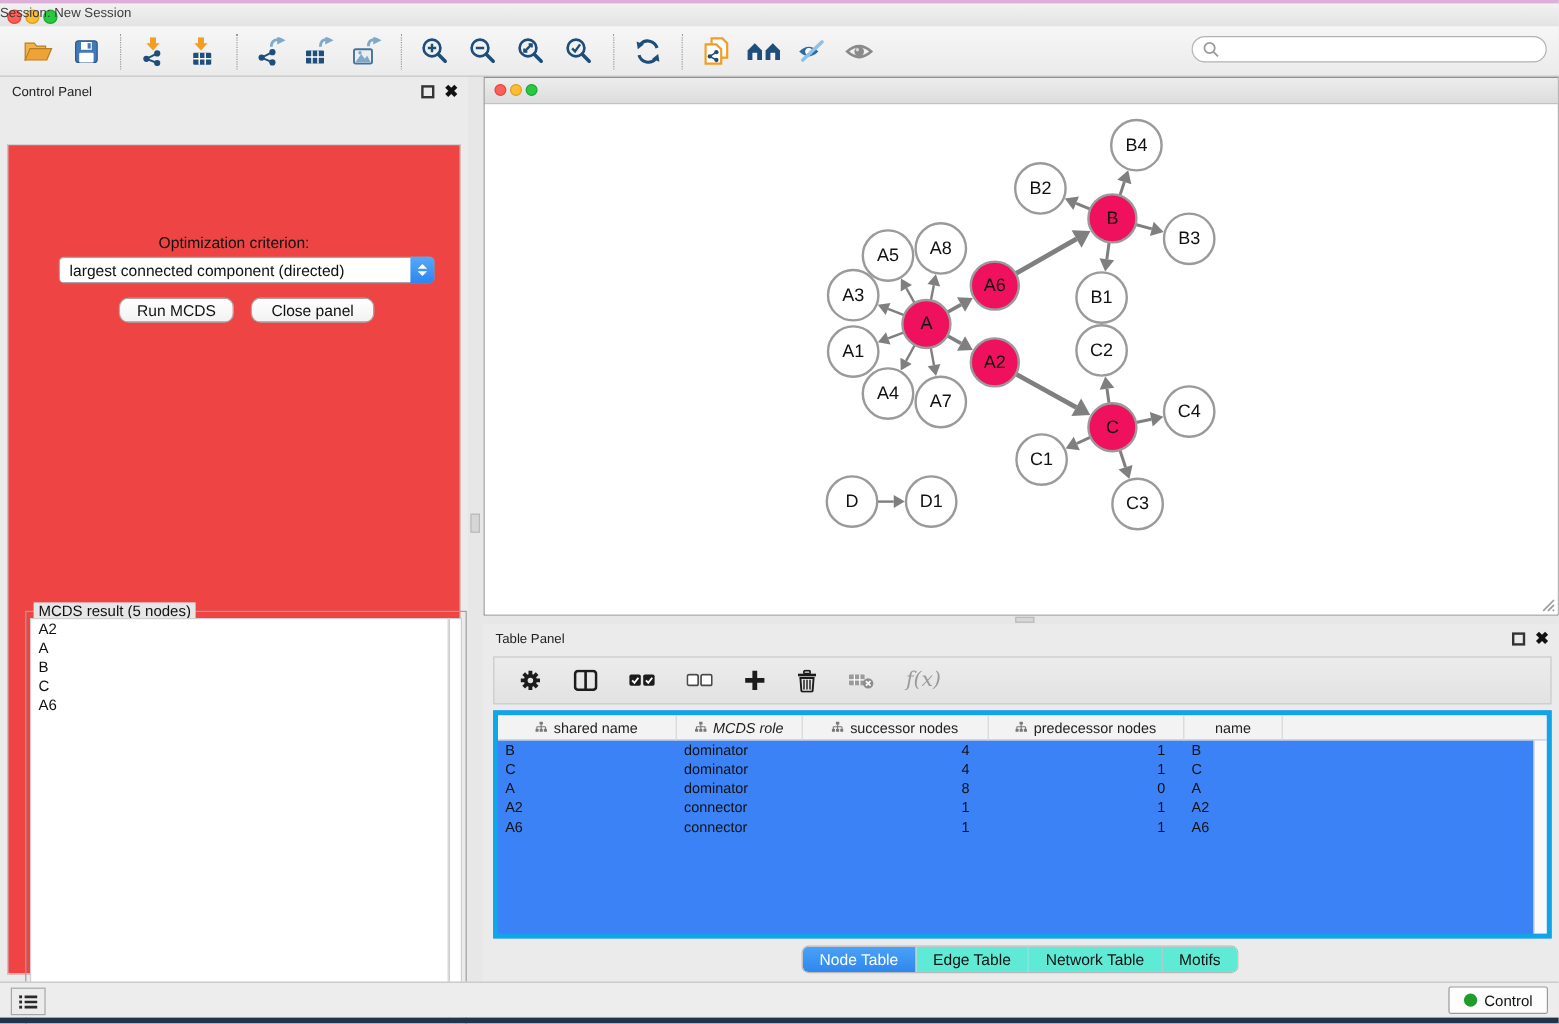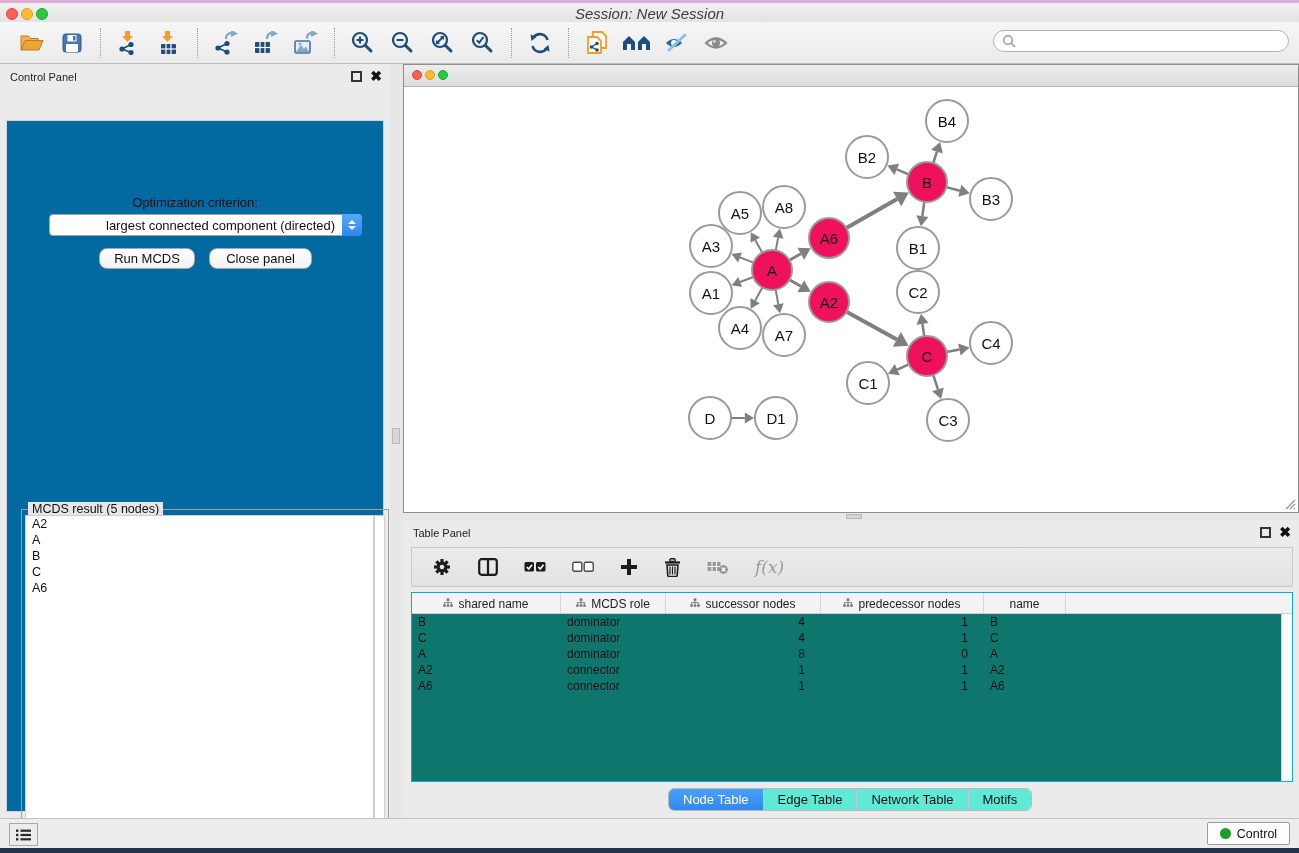--- a/index.html
+++ b/index.html
@@ -4,22 +4,22 @@
 <style>
   * { box-sizing: border-box; margin: 0; padding: 0; }
   html,body { width:1299px; height:853px; }
   body { position:relative; font-family:"Liberation Sans",sans-serif; background:#ececec; overflow:hidden; }
   .abs { position:absolute; }
 
   
   .wallpaper-top { left:0; top:0; width:1299px; height:3px; background:#dcaed8; }
   .titlebar { left:0; top:3px; width:1299px; height:19px;
     background:linear-gradient(#f1f1f1,#e3e3e3); }
-  .titlebar .title { position:absolute; left:0; right:0; top:2px; text-align:center;
-    font-size:15px; color:#3c3c3c;font-style:italic; }
+  .titlebar .title { position:absolute; left:0; right:0; top:2px; text-align:left;
+    font-size:11px; color:#3c3c3c; }
   .tl { position:absolute; top:5px; width:12px; height:12px; border-radius:50%; }
   .tl.red   { background:#ff5f57; border:1px solid #e0443e; }
   .tl.yel   { background:#febc2e; border:1px solid #d89e24; }
   .tl.grn   { background:#28c840; border:1px solid #1da532; }
 
   
   .toolbar { left:0; top:22px; width:1299px; height:42px;
     background:linear-gradient(#f6f6f6,#ebebeb); border-bottom:1px solid #bdbdbd;
     display:flex; align-items:center; padding-left:12px; }
   .tb-btn { width:40px; height:34px; display:flex; align-items:center; justify-content:center; }
@@ -37,26 +37,26 @@
   .close-btn { font-size:14px; font-weight:bold; color:#111; line-height:11px; }
 
   .seg-tabs { position:absolute; left:78px; top:31px; height:22px; display:flex;
     border:1px solid #b9b9b9; border-radius:5px; overflow:hidden; background:#fff; }
   .seg { padding:0 15px; font-size:13px; color:#111; display:flex; align-items:center;
     border-right:1px solid #c6c6c6; background:#fff; }
   .seg:last-child { border-right:none; }
   .seg.active { background:linear-gradient(#4aa1f8,#2f87ee); color:#fff; }
 
   .cp-content { position:absolute; left:6px; top:56px; width:378px; height:692px;
-    background:#0369a1; border:1px solid #d2d2d2; }
+    background:#ef4444; border:1px solid #d2d2d2; }
   .opt-label { position:absolute; left:0; width:100%; top:74px; text-align:center;
     font-size:13px; color:#111; }
   .dropdown { position:absolute; left:42px; top:93px; width:313px; height:22px;
     background:#fff; border:1px solid #a3a3a3; border-radius:4px;
-    display:flex; align-items:center;padding-left:48px; }
+    display:flex; align-items:center; }
   .dropdown .dd-text { flex:1; font-size:13px; color:#111; padding-left:8px;
     white-space:nowrap; overflow:hidden; }
   .dd-stepper { width:20px; height:22px; margin:-1px -1px -1px 0;
     background:linear-gradient(#55a9f9,#2e86ee); border-radius:0 4px 4px 0;
     display:flex; flex-direction:column; align-items:center; justify-content:center; gap:2px; }
   .dd-stepper .tri { width:0; height:0; border-left:4px solid transparent; border-right:4px solid transparent; }
   .tri.up { border-bottom:4px solid #fff; }
   .tri.dn { border-top:4px solid #fff; }
   .cp-btn { position:absolute; top:127px; height:21px; background:linear-gradient(#ffffff,#f2f2f2);
     border:1px solid #a8a8a8; border-radius:8px; font-size:13px; color:#111;
@@ -95,21 +95,21 @@
 
   
   .table-panel { left:403px; top:520px; width:896px; height:298px; background:#ebebeb; }
   .tp-toolbar { position:absolute; left:8px; top:27px; width:882px; height:40px;
     background:linear-gradient(#ececec,#e2e2e2); border:1px solid #c9c9c9;
     display:flex; align-items:center; gap:26px; padding-left:20px; }
   .tp-icon { display:flex; align-items:center; justify-content:center; }
   .fx-label { font-family:"DejaVu Serif",serif; font-style:italic; font-size:17px; color:#9a9a9a; }
 
   .data-table { position:absolute; left:8px; top:72px; width:882px; height:190px;
-    background:#0f766e; border:1px solid #0ea5e9; }
+    background:#3b82f6; border:4px solid #0ea5e9; }
   .thead { display:flex; height:21px; background:#f3f3f3; border-bottom:1px solid #cfcfcf; }
   .th { display:flex; align-items:center; justify-content:center; gap:5px;
     font-size:12px; color:#222; border-right:1px solid #d6d6d6; height:21px; }
   .th:last-child { border-right:none; }
   .tbody .tr { display:flex; height:16px; }
   .td { font-size:12px; color:#111; padding:0 6px; line-height:16px;
     white-space:nowrap; overflow:hidden; }
   .td.num { text-align:right; padding-right:16px; }
   .tscroll { position:absolute; top:21px; right:0; bottom:0; width:11px;
     background:#fafafa; border-left:1px solid #d6d6d6; }
@@ -547,21 +547,21 @@
         <div class="th" style="width: 149px;">
           <span><svg width="10" height="10" viewBox="0 0 10 10">
               <rect x="3.6" y="0.4" width="2.8" height="2.4" fill="#777"></rect>
               <path d="M5 2.8 V4.6 M1.4 4.6 H8.6 M1.4 4.6 V6.4 M5 4.6 V6.4 M8.6 4.6 V6.4" stroke="#777" stroke-width="0.9" fill="none"></path>
               <rect x="0.2" y="6.4" width="2.6" height="2.4" fill="#777"></rect>
               <rect x="3.7" y="6.4" width="2.6" height="2.4" fill="#777"></rect>
               <rect x="7.2" y="6.4" width="2.6" height="2.4" fill="#777"></rect>
             </svg></span>
           <span>shared name</span>
         </div>
-        <div class="th" style="width: 105px;">
+        <div class="th" style="width: 105px; font-style: italic;">
           <span><svg width="10" height="10" viewBox="0 0 10 10">
               <rect x="3.6" y="0.4" width="2.8" height="2.4" fill="#777"></rect>
               <path d="M5 2.8 V4.6 M1.4 4.6 H8.6 M1.4 4.6 V6.4 M5 4.6 V6.4 M8.6 4.6 V6.4" stroke="#777" stroke-width="0.9" fill="none"></path>
               <rect x="0.2" y="6.4" width="2.6" height="2.4" fill="#777"></rect>
               <rect x="3.7" y="6.4" width="2.6" height="2.4" fill="#777"></rect>
               <rect x="7.2" y="6.4" width="2.6" height="2.4" fill="#777"></rect>
             </svg></span>
           <span>MCDS role</span>
         </div>
         <div class="th" style="width: 155px;">

